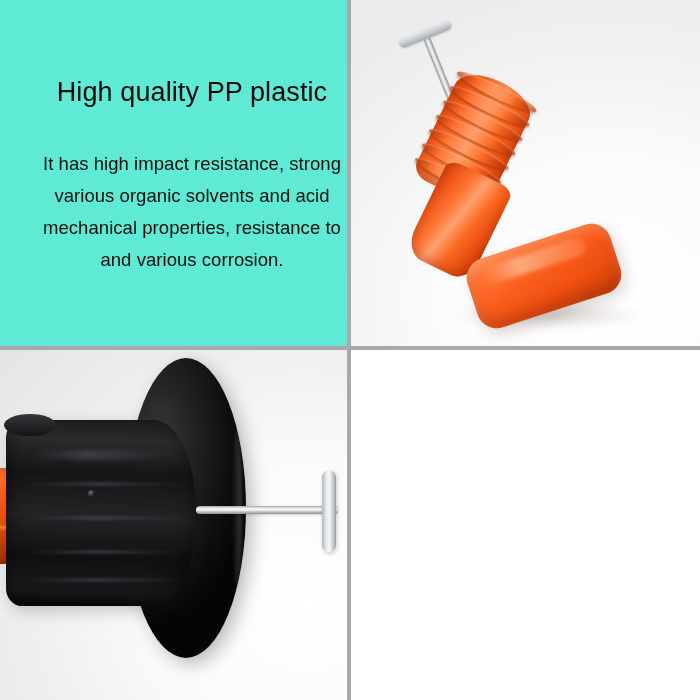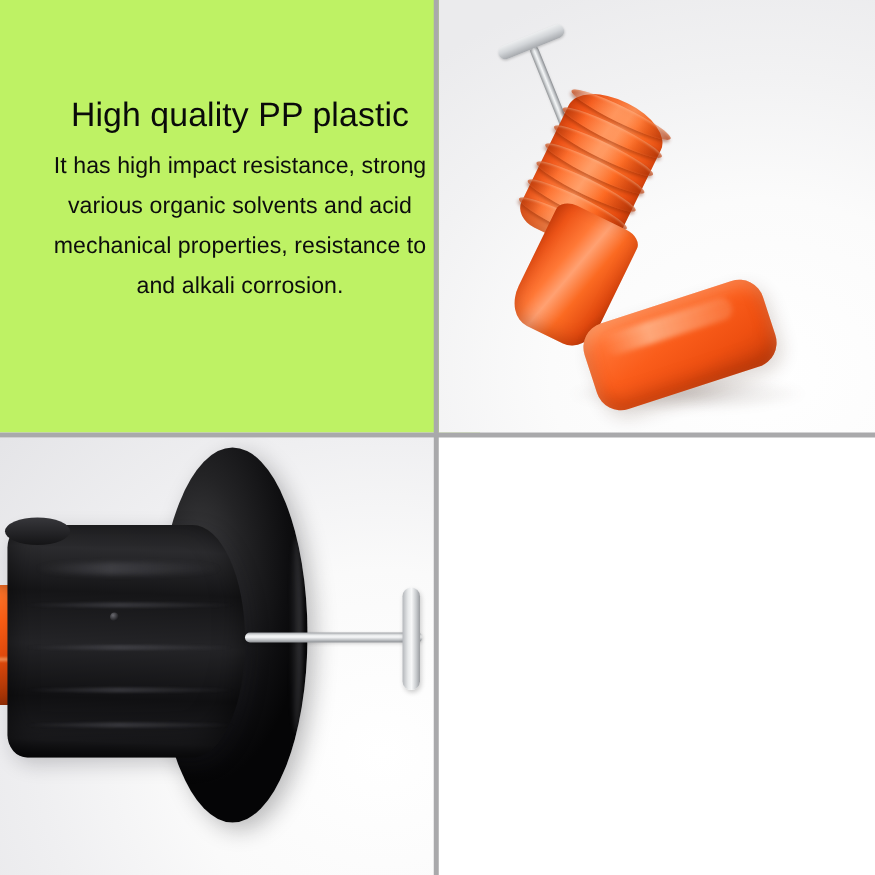--- a/index.html
+++ b/index.html
@@ -16,21 +16,21 @@
     height: 700px;
     overflow: hidden;
     background: #ffffff;
   }
 
   
   .quad {
     position: absolute;
     overflow: hidden;
   }
-  #quad-tl { left: 0;     top: 0;     width: 384px; height: 346px; background: #bef264; text-decoration: underline; }
+  #quad-tl { left: 0;     top: 0;     width: 384px; height: 346px; background: #5eead4; text-decoration: underline; }
   #quad-tr { left: 351px; top: 0;     width: 349px; height: 346px; }
   #quad-bl { left: 0;     top: 350px; width: 347px; height: 350px; }
   #quad-br { left: 351px; top: 350px; width: 349px; height: 350px; background: #ffffff; }
 
   .divider {
     position: absolute;
     background: #a9a9ab;
     z-index: 40;
   }
   #divider-v { left: 347px; top: 0;     width: 4px;  height: 700px; }
@@ -55,21 +55,21 @@
   .panel-body {
     font-size: 18.5px;
     font-weight: 400;
     line-height: 32px;
     color: #0d0d0d;
     letter-spacing: 0.05px;
   }
   .panel-body p { margin: 0; }
 
   #panel-tl { top: 78px; }
-  #panel-tl .panel-body { margin-top: 8px; padding: 0 24px; }
+  #panel-tl .panel-body { margin-top: 40px; padding: 0 24px; }
 
   
   .photo-bg-tr {
     position: absolute; inset: 0;
     background:
       radial-gradient(115% 95% at 74% 86%, #ffffff 0%, #fbfbfb 42%, #f2f2f3 72%, #ebebed 100%),
       linear-gradient(135deg, #f7f7f8 0%, #fdfdfd 55%, #f1f1f2 100%);
   }
   .tr-stage {
     position: absolute; inset: 0;
@@ -287,21 +287,21 @@
 
 <div id="page">
 
   <div class="quad" id="quad-tl">
     <div class="text-panel" id="panel-tl">
       <div class="panel-title">High quality PP plastic</div>
       <div class="panel-body">
         <p>It has high impact resistance, strong</p>
         <p>various organic solvents and acid</p>
         <p>mechanical properties, resistance to</p>
-        <p>and alkali corrosion.</p>
+        <p>and various corrosion.</p>
       </div>
     </div>
   </div>
 
   <div class="quad" id="quad-tr">
     <div class="photo-bg-tr"></div>
     <div class="tr-stage">
 
       <div class="tr-shadow"></div>
 

